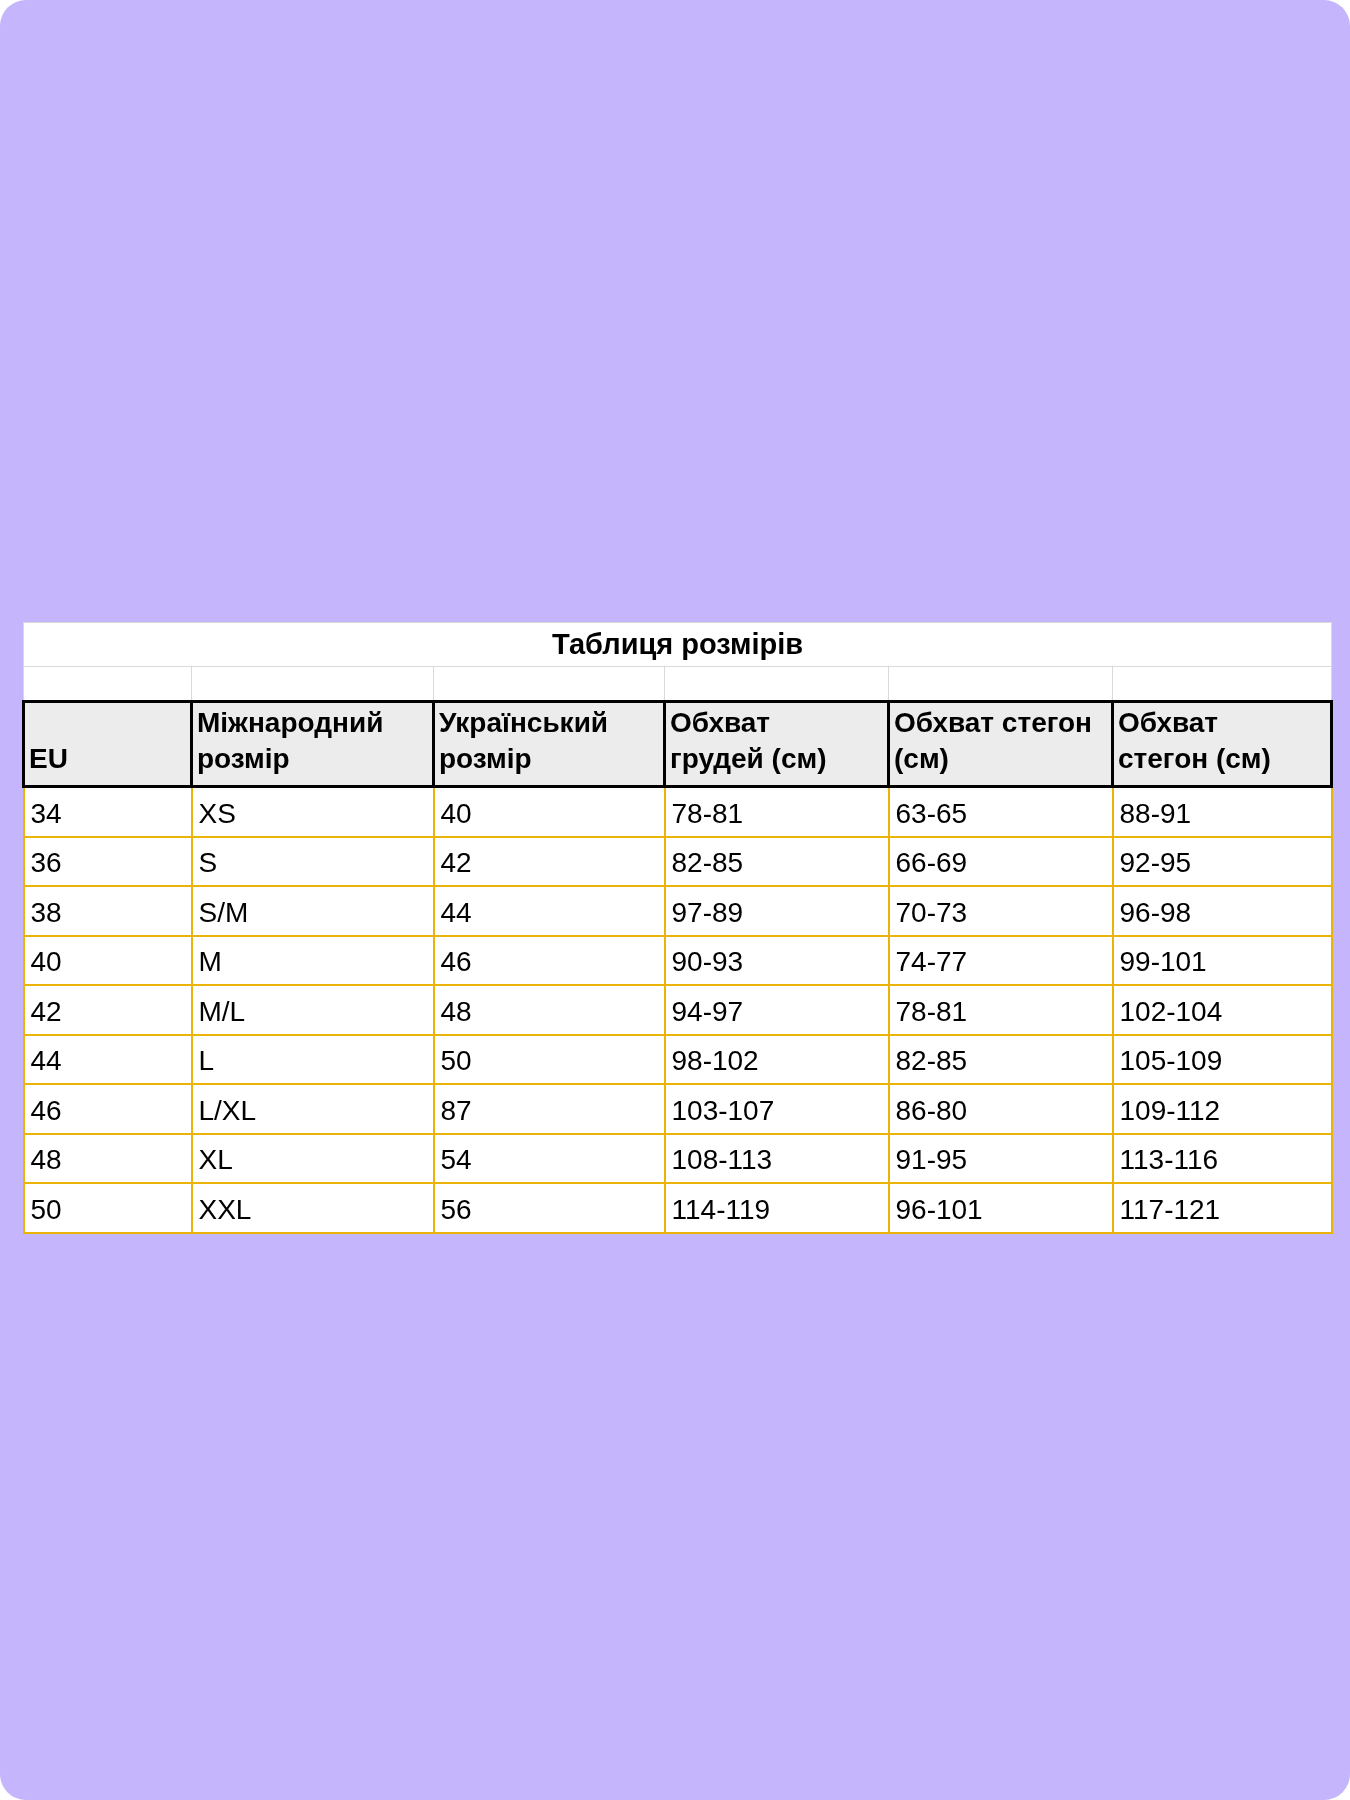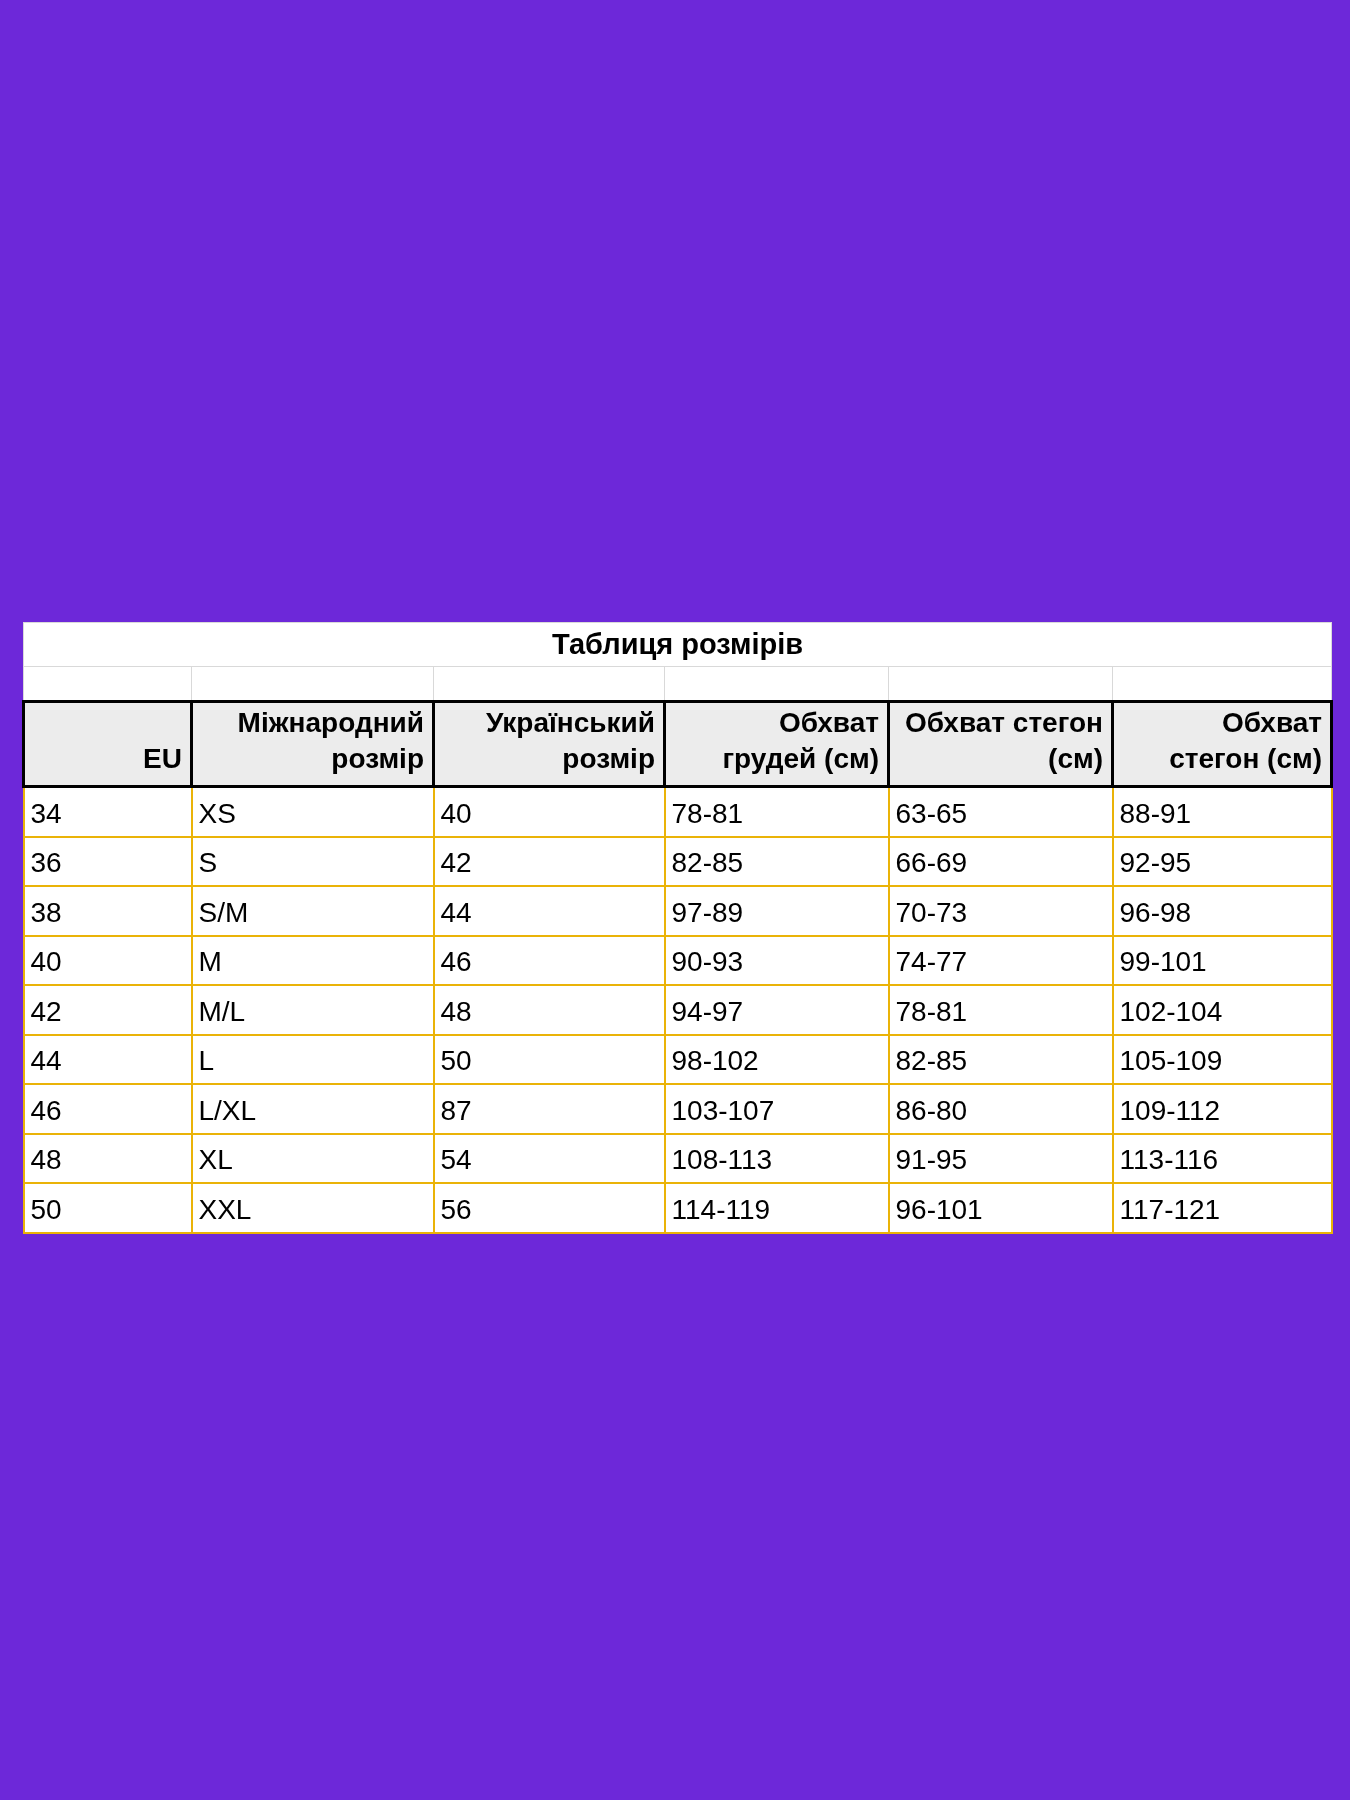--- a/index.html
+++ b/index.html
@@ -6,22 +6,23 @@
     margin: 0;
     padding: 0;
     background: #ffffff;
     font-family: "Liberation Sans", sans-serif;
     color: #000000;
   }
   .canvas {
     position: relative;
     width: 1350px;
     height: 1800px;
-    background: #6d28d9;
+    background: #c4b5fd;
     overflow: hidden;
+    border-radius: 26px;
   }
   .sheet {
     position: absolute;
     left: 22px;
     top: 622px;
     width: 1308px;
   }
   table.size-chart {
     border-collapse: collapse;
     table-layout: fixed;
@@ -40,23 +41,23 @@
     border: 1px solid #d9d9d9;
     height: 31px;
     background: #ffffff;
   }
   tr.header-row th {
     border: 3px solid #000000;
     background: #ececec;
     height: 74px;
     font-size: 28px;
     font-weight: bold;
-    text-align: right;
+    text-align: left;
     vertical-align: bottom;
-    padding: 0 8px 8px 4px;
+    padding: 0 0 8px 4px;
     white-space: pre-line;
     line-height: 1.28;
   }
   tr.data-row td {
     border: 2px solid #eab308;
     background: #ffffff;
     height: 41.5px;
     font-size: 28px;
     font-weight: normal;
     text-align: left;

